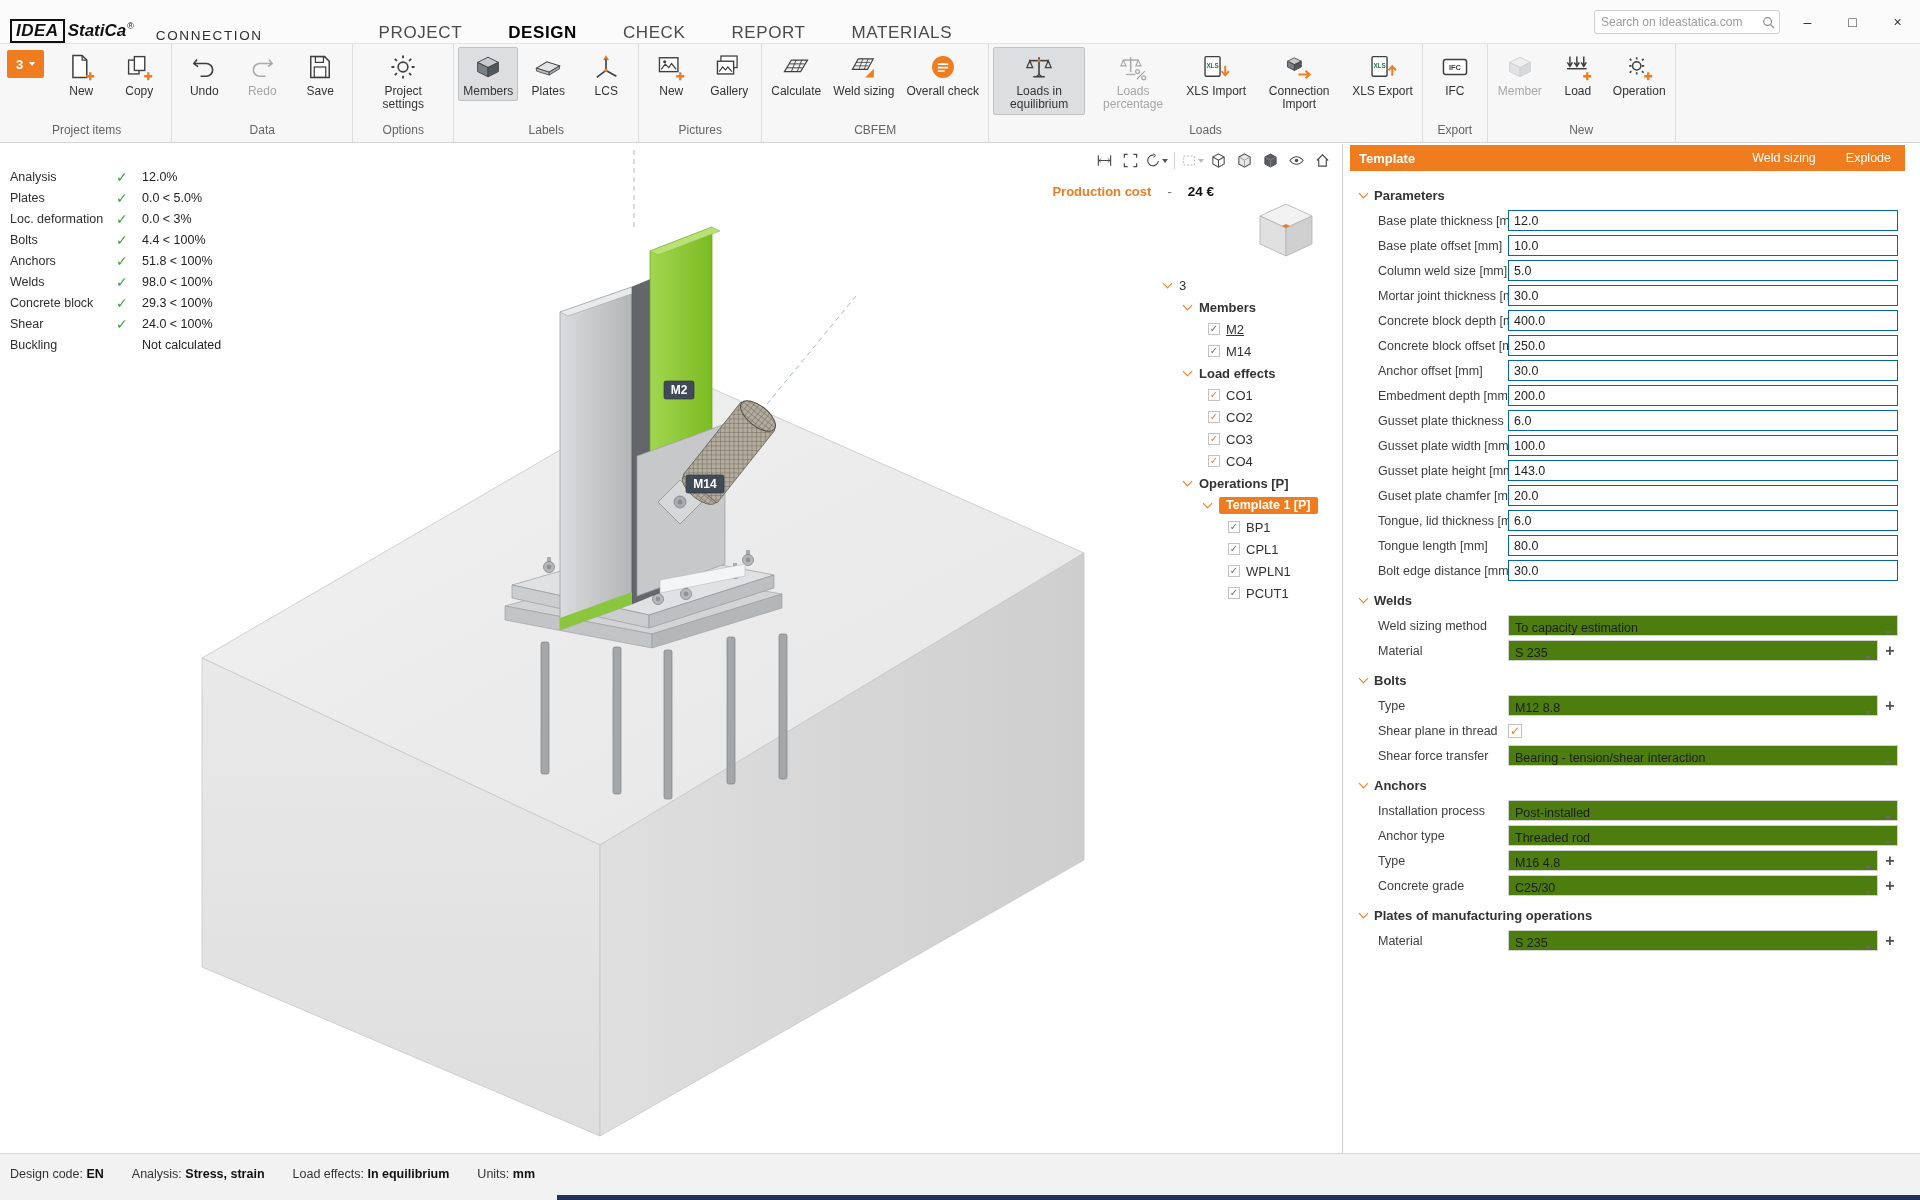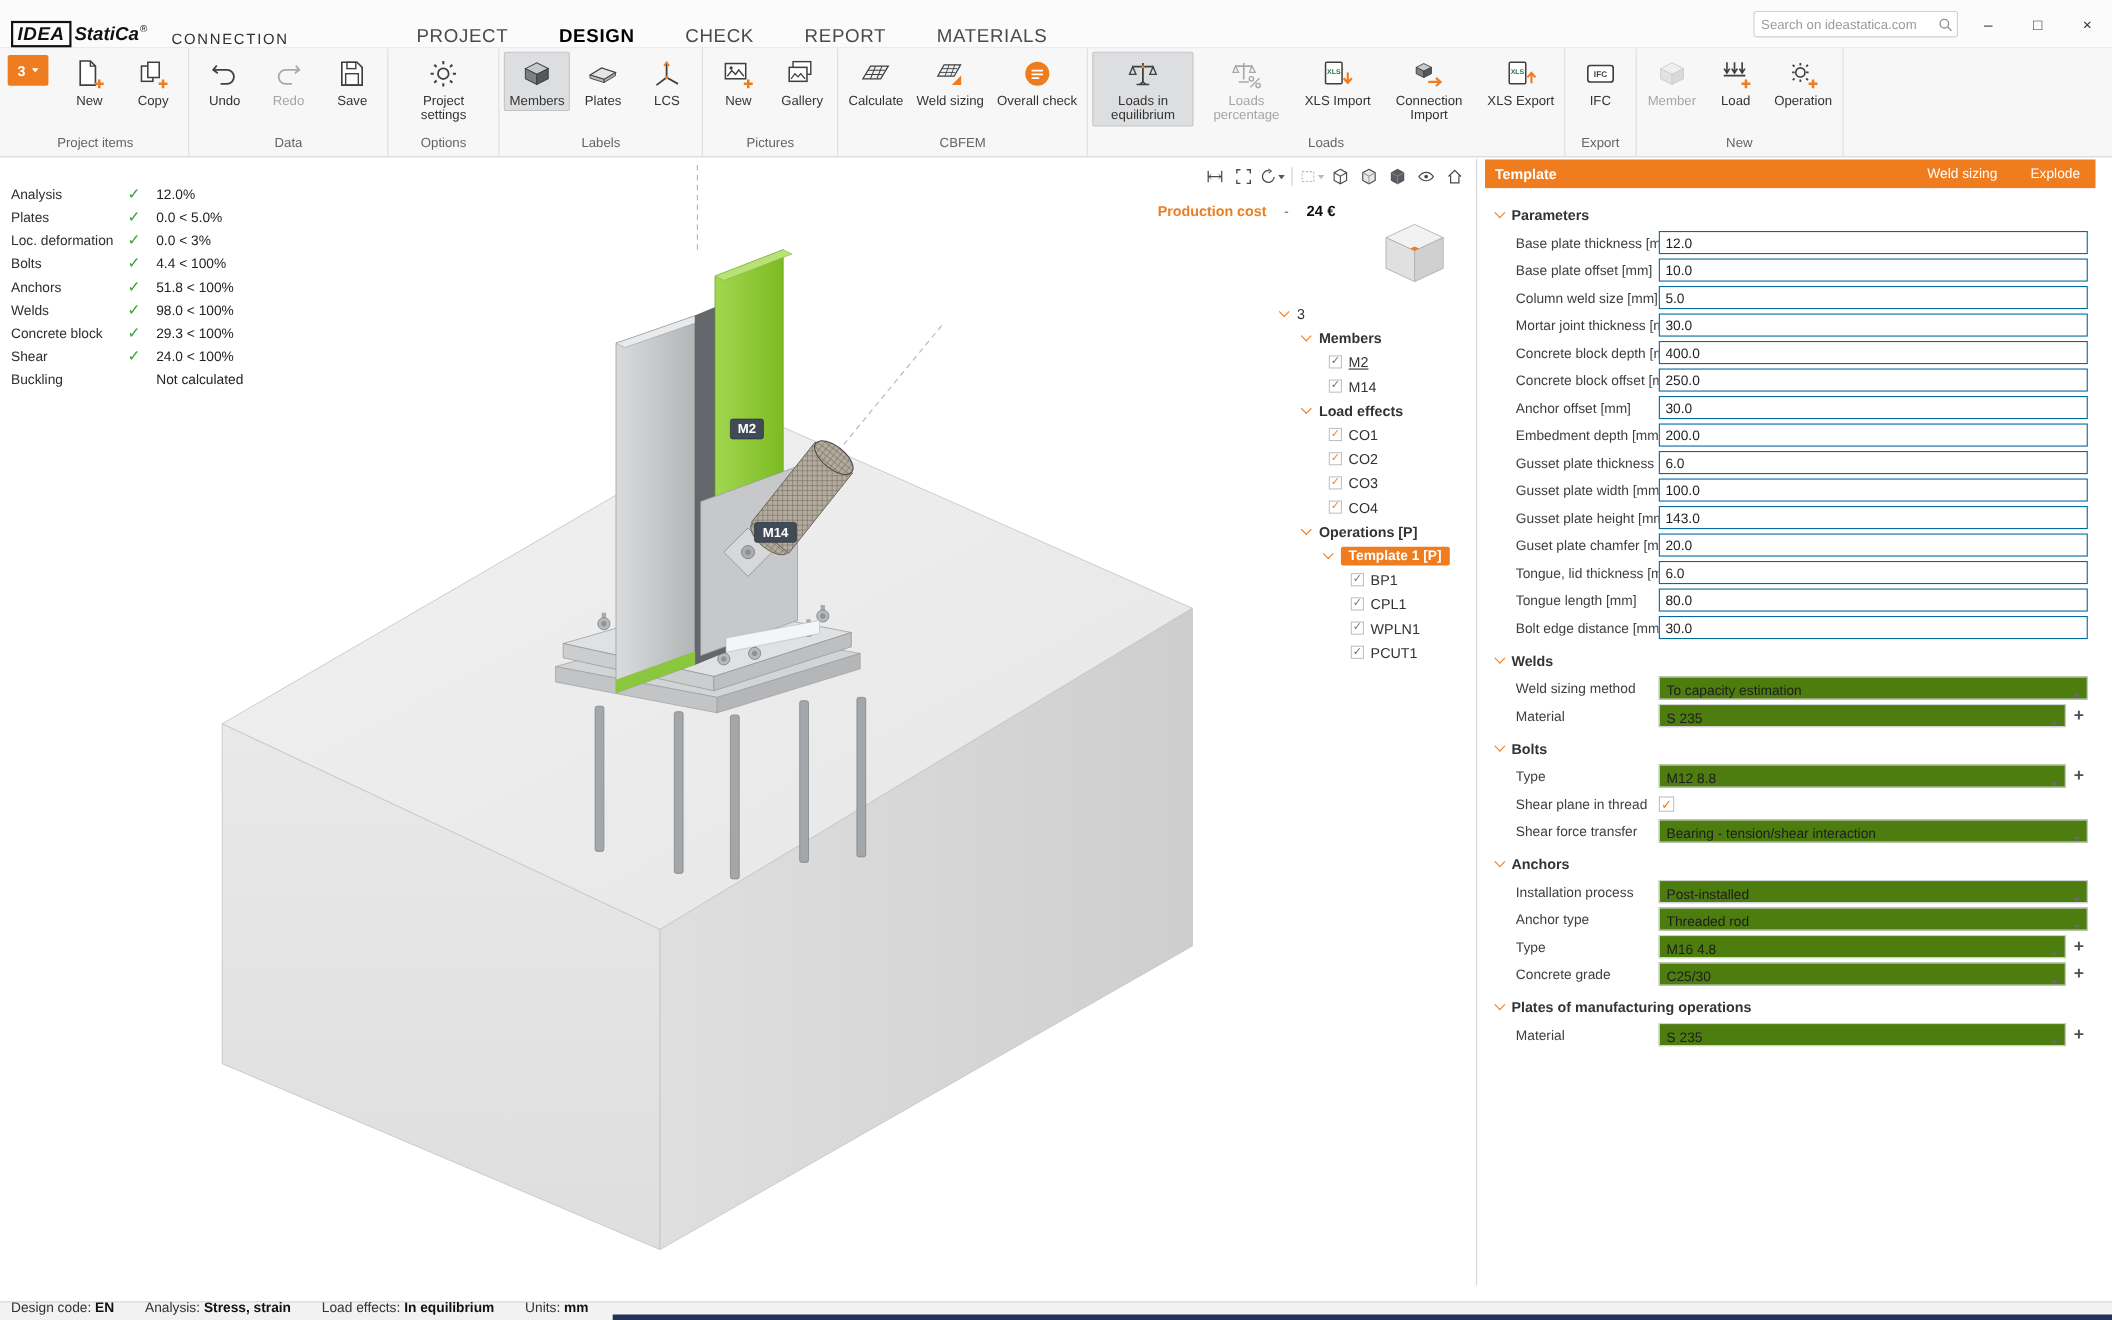--- a/index.html
+++ b/index.html
@@ -93,21 +93,21 @@
 .pp-row{display:grid;grid-template-columns:158px 1fr;align-items:center;height:25px}
 .pp-label{padding-left:28px;font-size:12.5px;color:#3e3e3e;white-space:nowrap;overflow:hidden}
 .pp-ctl{display:flex;align-items:center;gap:4px}
 .pv-input{width:100%;height:21px;border:1px solid #0369a1;font-size:12.5px;padding:0 5px;color:#1e1e1e;background:#fff;font-family:inherit}
 .pv-select{flex:1;height:21px;border:1px solid #d2d2d4;display:flex;align-items:flex-end;padding:0 6px;font-size:12.5px;color:#1e1e1e;background:#4d7c0f;overflow:hidden;white-space:nowrap}
 .pv-select .caret{margin-left:auto;flex:0 0 auto}
 .pv-add{width:16px;text-align:center;font-size:16px;color:#4f4f4f;font-weight:bold;line-height:16px;cursor:default}
 .cb.big{width:14px;height:14px;font-size:12px}
 
 
-.statusbar{position:absolute;bottom:0;left:0;right:0;height:17px;background:#f2f2f3;border-top:1px solid #d8d8d9;display:flex;align-items:center;padding:0 0 6px 10px}
+.statusbar{position:absolute;bottom:0;left:0;right:0;height:47px;background:#f2f2f3;border-top:1px solid #d8d8d9;display:flex;align-items:center;padding:0 0 6px 10px}
 .sb-item{margin-right:28px;font-size:12.5px;color:#333;white-space:nowrap}
 .sb-value{font-weight:bold;color:#111}
 .bottom-strip{position:absolute;bottom:0;left:557px;right:0;height:5px;background:#22335a}
 </style>
 </head>
 <body>
 
 <svg width="0" height="0" style="position:absolute" aria-hidden="true">
 <defs>
 <g id="icon-new-doc">

